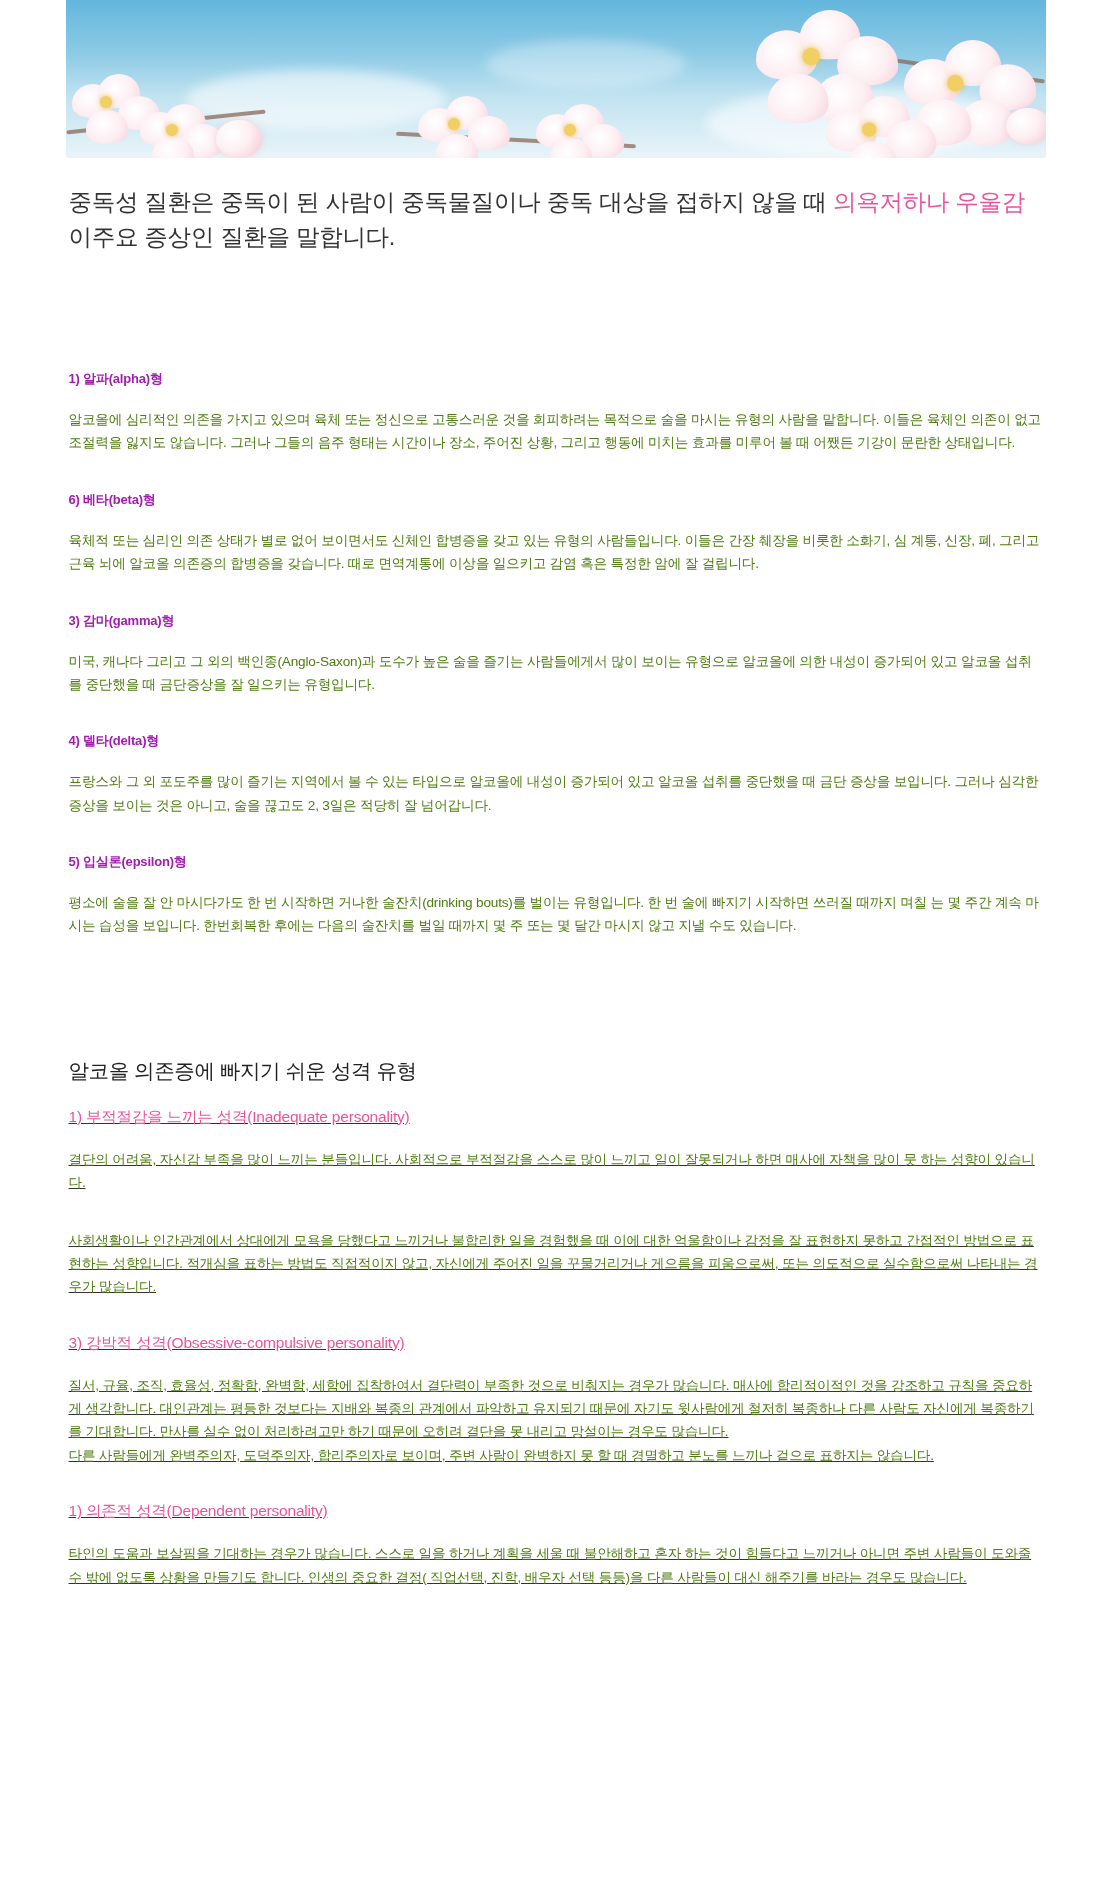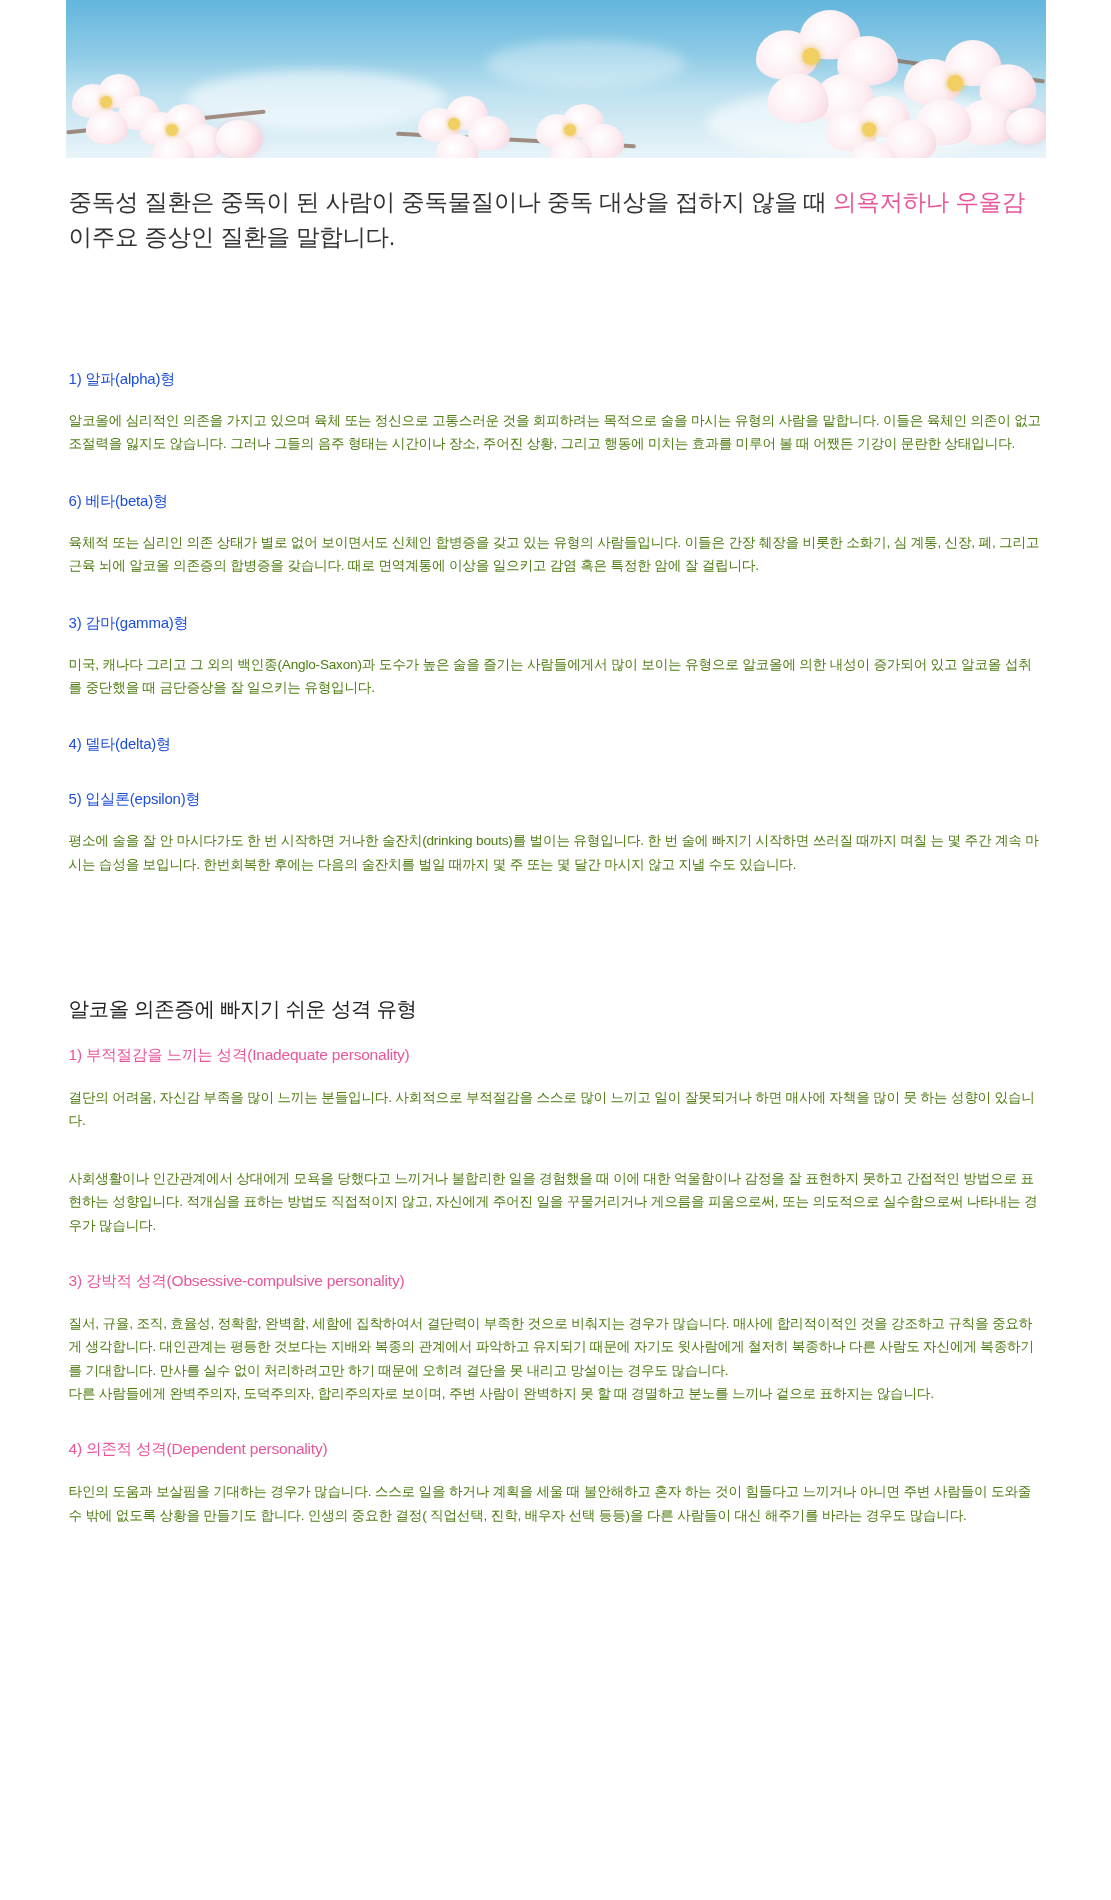--- a/index.html
+++ b/index.html
@@ -81,23 +81,23 @@
     font-weight: 400;
     margin-top: 27px;
     letter-spacing: -0.3px;
   }
   .lead .hl { color: #e8559b; }
 
   .gap-lg { height: 92px; }
   .gap-xl { height: 118px; }
 
   .sec-head {
-    color: #1d4ed8;
-    font-size: 15px;
-    font-weight: 400;
+    color: #a21caf;
+    font-size: 13px;
+    font-weight: 700;
     letter-spacing: -0.2px;
     margin: 0 0 20px 0;
   }
   .body-text {
     font-size: 13.6px;
     line-height: 1.72;
     color: #4d7c0f;
     letter-spacing: -0.2px;
     margin: 0;
   }
@@ -113,21 +113,21 @@
   }
 
   .sub-head {
     color: #e8559b;
     font-size: 15.5px;
     font-weight: 400;
     letter-spacing: -0.2px;
     margin: 0 0 20px 0;
   }
 
-  .block2 { margin-bottom: 34px; }
+  .block2 { margin-bottom: 34px; text-decoration: underline; }
   .tail { height: 120px; }
 </style>
 </head>
 <body>
 
 <div class="page">
 
   <div class="hero">
     <div class="cloud c1"></div>
     <div class="cloud c2"></div>
@@ -211,20 +211,21 @@
         <p class="body-text">육체적 또는 심리인 의존 상태가 별로 없어 보이면서도 신체인 합병증을 갖고 있는 유형의 사람들입니다. 이들은 간장 췌장을 비롯한 소화기, 심 계통, 신장, 폐, 그리고 근육 뇌에 알코올 의존증의 합병증을 갖습니다. 때로 면역계통에 이상을 일으키고 감염 혹은 특정한 암에 잘 걸립니다.</p>
       </div>
 
       <div class="block">
         <h3 class="sec-head">3) 감마(gamma)형</h3>
         <p class="body-text">미국, 캐나다 그리고 그 외의 백인종(Anglo-Saxon)과 도수가 높은 술을 즐기는 사람들에게서 많이 보이는 유형으로 알코올에 의한 내성이 증가되어 있고 알코올 섭취를 중단했을 때 금단증상을 잘 일으키는 유형입니다.</p>
       </div>
 
       <div class="block">
         <h3 class="sec-head">4) 델타(delta)형</h3>
+        <p class="body-text"> 프랑스와 그 외 포도주를 많이 즐기는 지역에서 볼 수 있는 타입으로 알코올에 내성이 증가되어 있고 알코올 섭취를 중단했을 때 금단 증상을 보입니다. 그러나 심각한 증상을 보이는 것은 아니고, 술을 끊고도 2, 3일은 적당히 잘 넘어갑니다.</p>
       </div>
 
       <div class="block">
         <h3 class="sec-head">5) 입실론(epsilon)형</h3>
         <p class="body-text">평소에 술을 잘 안 마시다가도 한 번 시작하면 거나한 술잔치(drinking bouts)를 벌이는 유형입니다. 한 번 술에 빠지기 시작하면 쓰러질 때까지 며칠 는 몇 주간 계속 마시는 습성을 보입니다. 한번회복한 후에는 다음의 술잔치를 벌일 때까지 몇 주 또는 몇 달간 마시지 않고 지낼 수도 있습니다.</p>
       </div>
 
     </div>
 
     <div class="gap-xl"></div>
@@ -241,21 +242,21 @@
         <p class="body-text">사회생활이나 인간관계에서 상대에게 모욕을 당했다고 느끼거나 불합리한 일을 경험했을 때 이에 대한 억울함이나 감정을 잘 표현하지 못하고 간접적인 방법으로 표현하는 성향입니다.  적개심을 표하는 방법도 직접적이지 않고, 자신에게 주어진 일을 꾸물거리거나 게으름을 피움으로써, 또는 의도적으로 실수함으로써 나타내는 경우가 많습니다.</p>
       </div>
 
       <div class="block2">
         <h3 class="sub-head">3) 강박적 성격(Obsessive-compulsive personality)</h3>
         <p class="body-text" style="white-space: pre-line;">질서, 규율, 조직, 효율성, 정확함, 완벽함, 세함에 집착하여서 결단력이 부족한 것으로 비춰지는 경우가 많습니다. 매사에 합리적이적인 것을 강조하고 규칙을 중요하게 생각합니다.  대인관계는 평등한 것보다는 지배와 복종의 관계에서 파악하고 유지되기 때문에 자기도 윗사람에게 철저히 복종하나 다른 사람도 자신에게 복종하기를 기대합니다. 만사를 실수 없이 처리하려고만 하기 때문에 오히려 결단을 못 내리고 망설이는 경우도 많습니다.
 다른 사람들에게 완벽주의자, 도덕주의자, 합리주의자로 보이며, 주변 사람이 완벽하지 못 할 때 경멸하고 분노를 느끼나 겉으로 표하지는 않습니다.</p>
       </div>
 
       <div class="block2">
-        <h3 class="sub-head">4) 의존적 성격(Dependent personality)</h3>
+        <h3 class="sub-head">1) 의존적 성격(Dependent personality)</h3>
         <p class="body-text">타인의 도움과 보살핌을 기대하는 경우가 많습니다. 스스로 일을 하거나 계획을 세울 때 불안해하고 혼자 하는 것이 힘들다고 느끼거나 아니면 주변 사람들이 도와줄 수 밖에 없도록 상황을 만들기도 합니다. 인생의 중요한 결정( 직업선택, 진학, 배우자 선택 등등)을 다른 사람들이 대신 해주기를 바라는 경우도 많습니다.</p>
       </div>
 
     </div>
 
     <div class="tail"></div>
 
   </div>
 </div>
 

